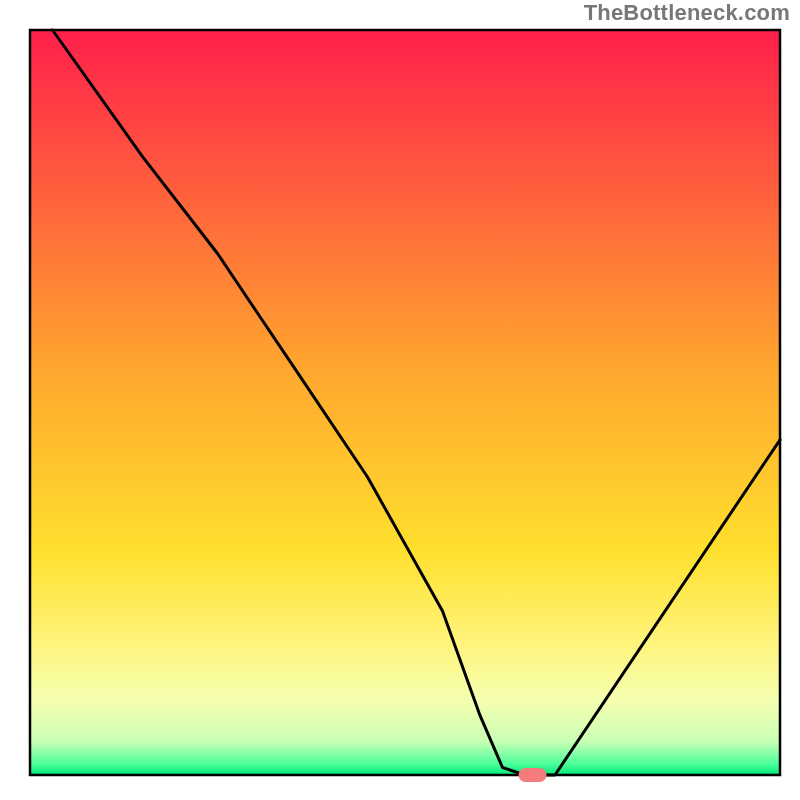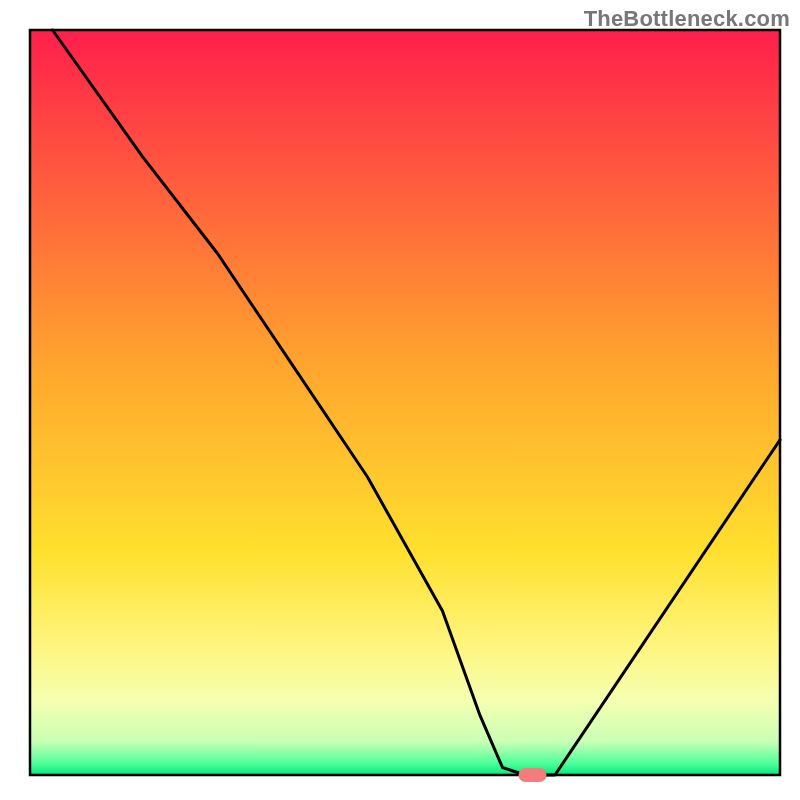--- a/index.html
+++ b/index.html
@@ -11,21 +11,21 @@
     font-family: Arial, Helvetica, sans-serif;
     background: #fff;
   }
   .stage {
     position: relative;
     width: 800px;
     height: 800px;
   }
   .watermark {
     position: absolute;
-    top: 6px;
+    top: 0;
     right: 10px;
     font-size: 22px;
     font-weight: 600;
     color: #777;
     letter-spacing: 0.2px;
     user-select: none;
   }
   svg {
     position: absolute;
     top: 0;

